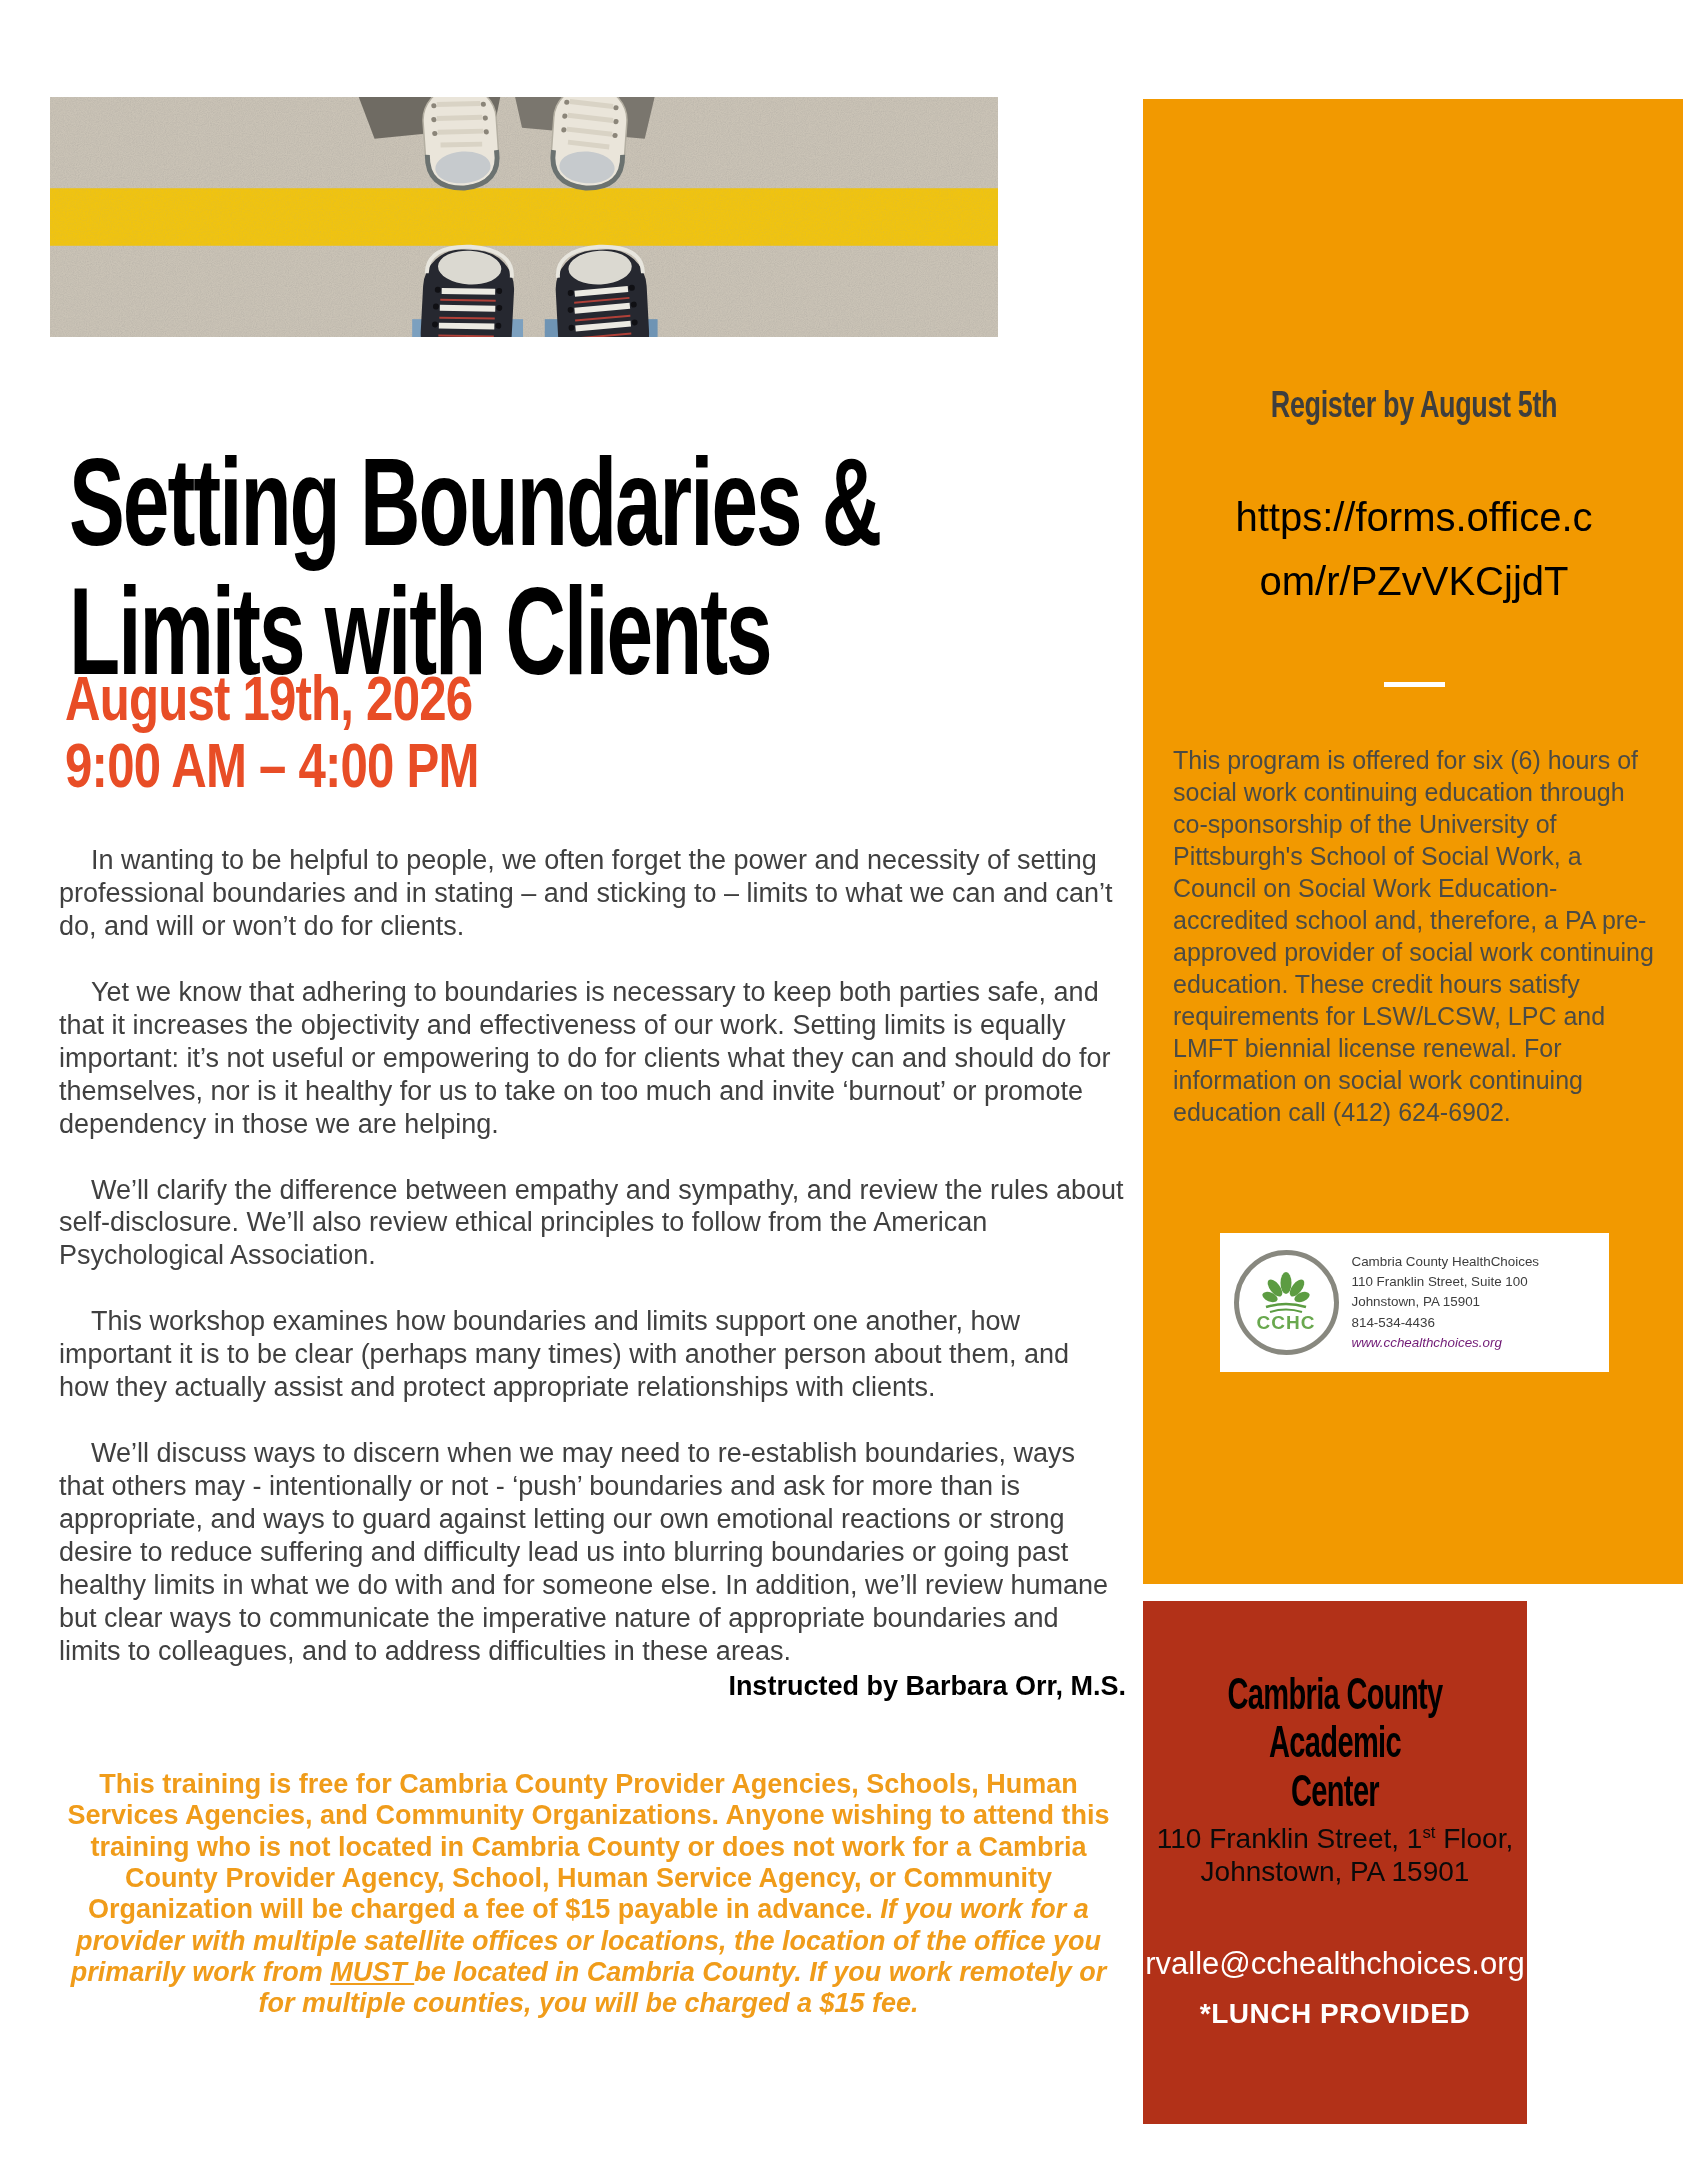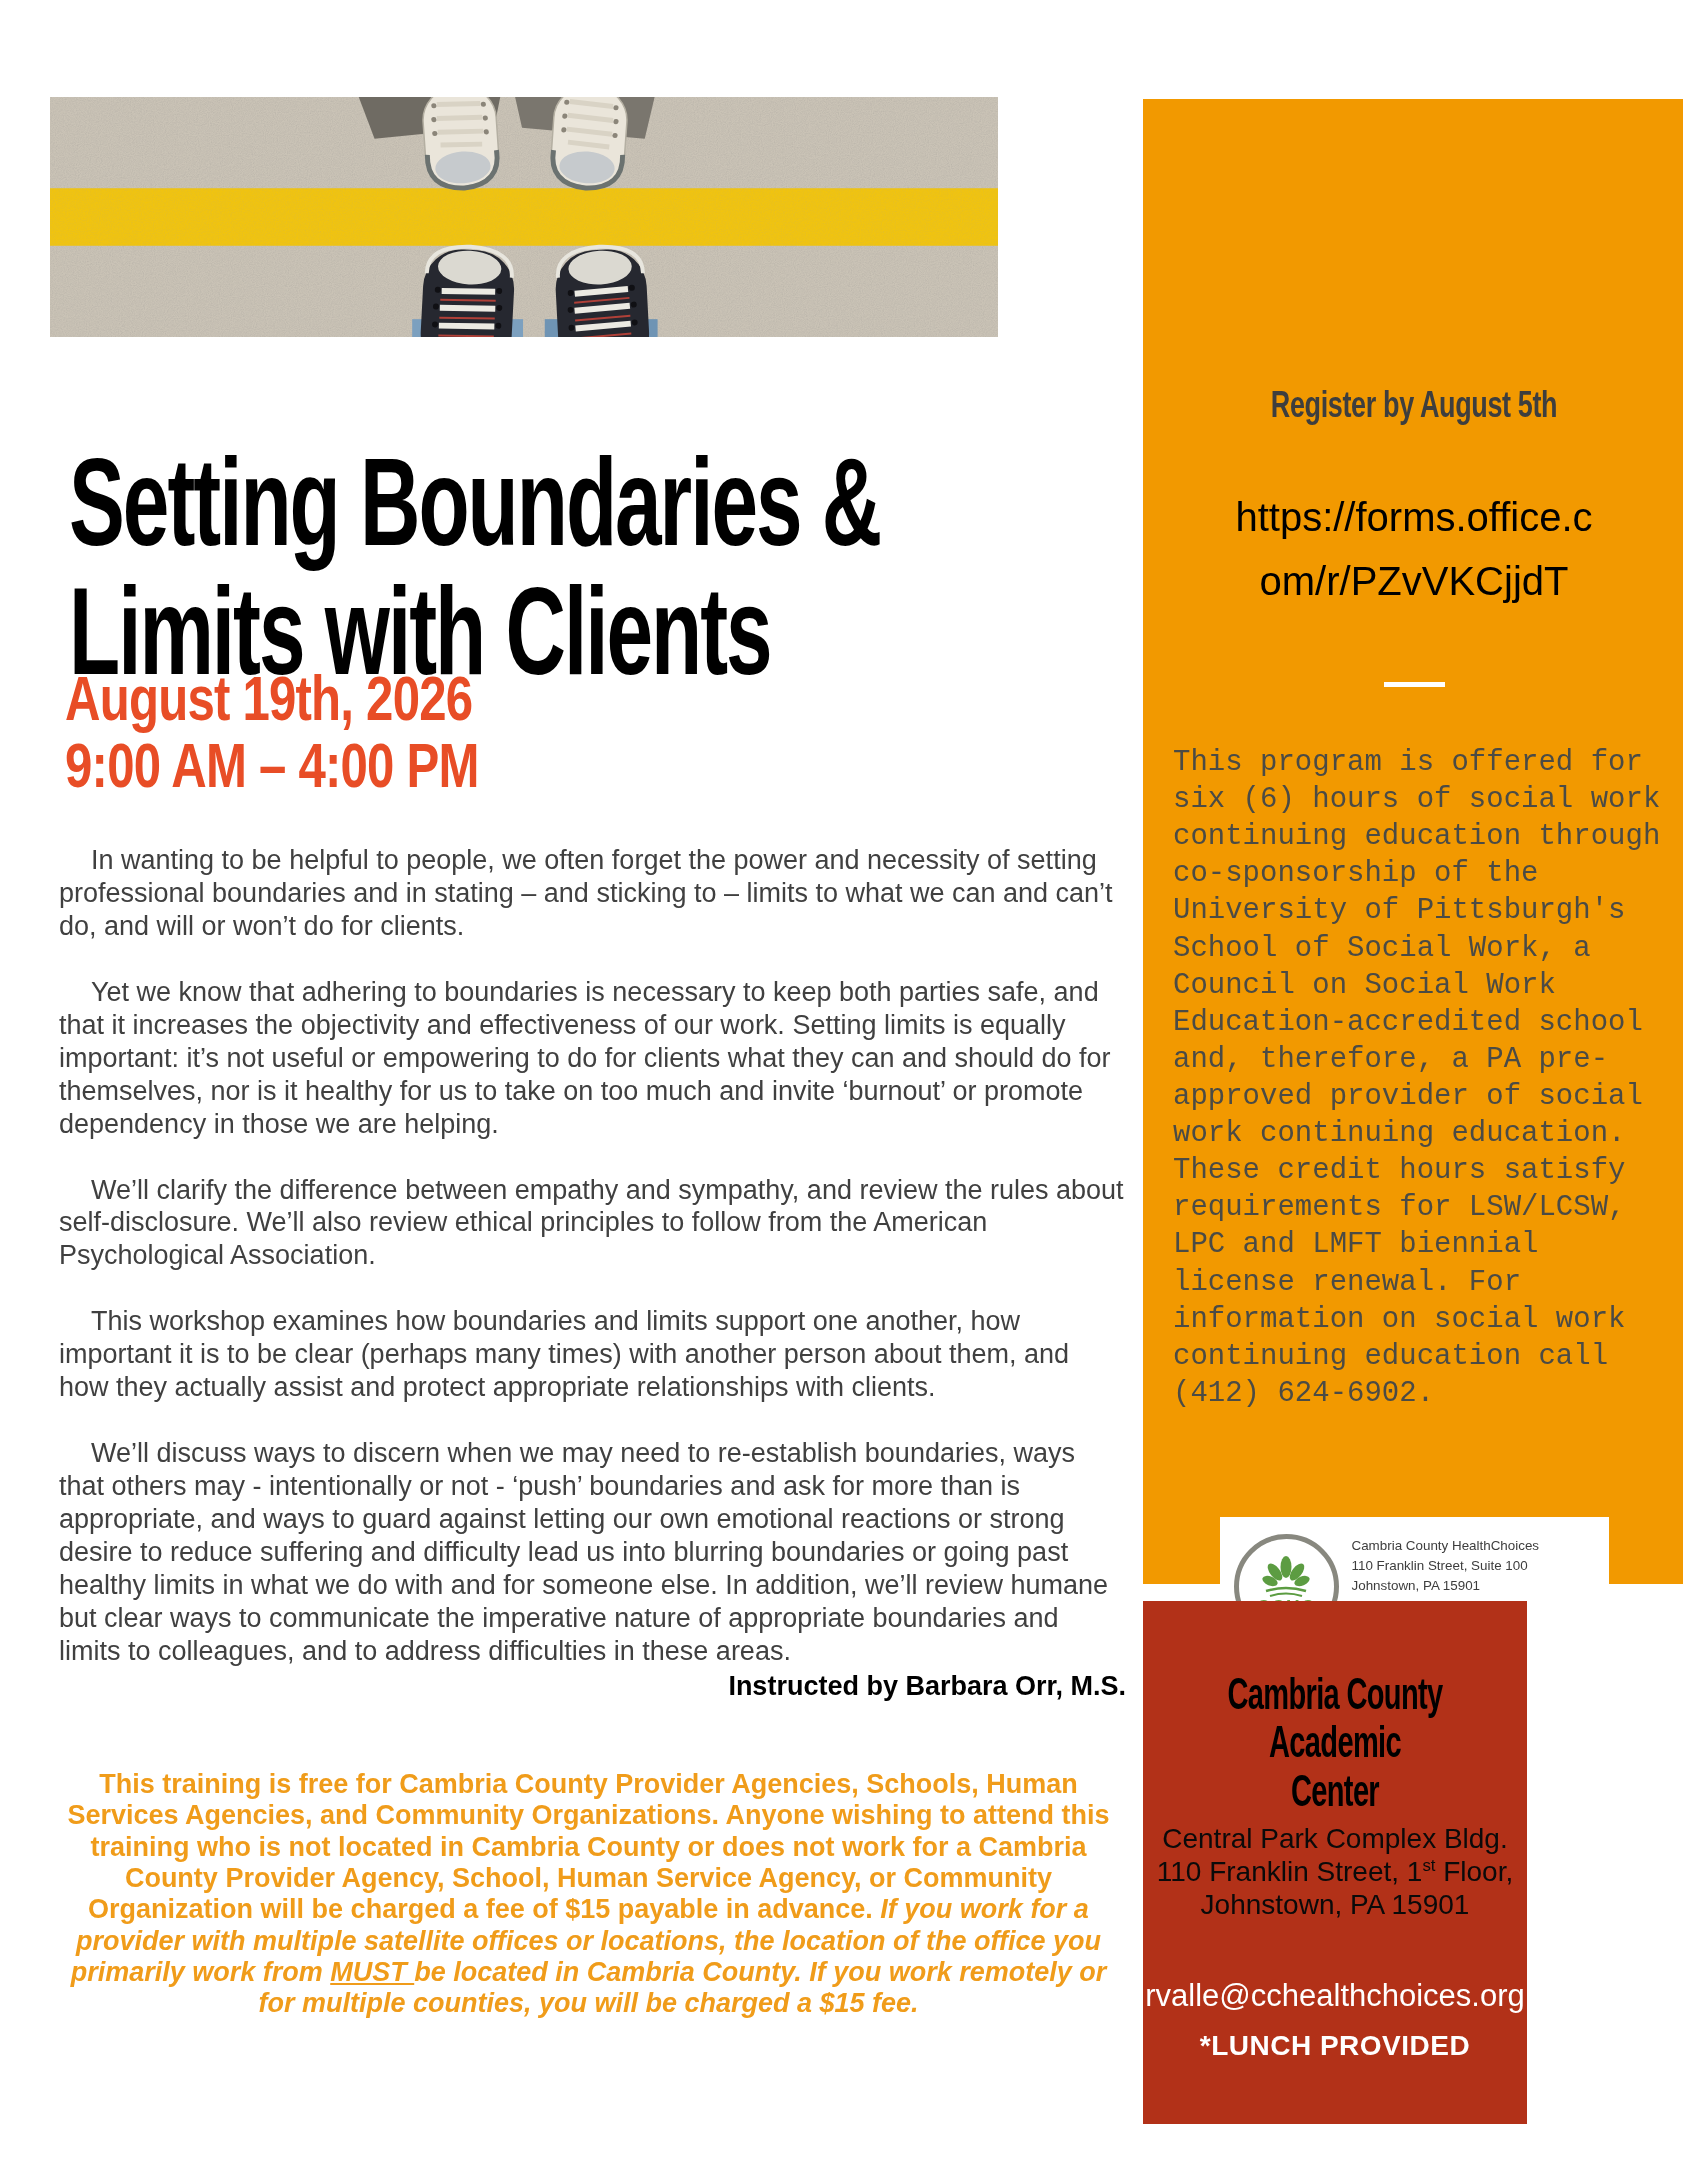--- a/index.html
+++ b/index.html
@@ -31,21 +31,21 @@
   .it{font-style:italic;}
   .must{text-decoration:underline;}
 
   
   .sidebar{position:absolute;left:1143px;top:99px;width:542px;height:1485px;background:#F29900;}
   .register{margin:285px 0 0 0;text-align:center;font-size:36px;font-weight:bold;color:#3E3E3E;
             letter-spacing:-0.5px;transform:scaleX(0.75);transform-origin:50% 0;}
   .url{margin-top:59px;text-align:center;font-size:40px;color:#000;line-height:1.6;
        white-space:pre-line;}
   .divider{width:61px;height:5px;background:#ffffff;margin:69px auto 0 auto;}
-  .program{margin:57px 22px 6px 30px;font-family:Liberation Mono, monospace;font-size:29px;
+  .program{margin:57px 22px 6px 30px;font-family:Liberation Sans, sans-serif;font-size:25px;
            line-height:1.28;color:#4B4B45;}
   .logo-card{margin:105px auto 0 auto;width:389px;height:139px;background:#ffffff;
              display:flex;align-items:center;padding:0 8px;box-sizing:border-box;}
   .logo-circle{flex:none;width:95px;height:95px;border-radius:50%;border:5px solid #88887f;
                background:#fff;display:flex;flex-direction:column;align-items:center;
                justify-content:center;margin-left:6px;}
   .logo-acronym{color:#69a84e;font-weight:bold;font-size:19px;letter-spacing:1px;margin-top:-3px;}
   .logo-text{margin-left:13px;font-size:13.4px;line-height:1.5;color:#3d3d3d;}
   .logo-text .site{color:#701a75;font-style:italic;}
 
@@ -234,21 +234,20 @@
       </div>
     </div>
   </div>
 
   <div class="venue">
     <div class="vtitle">
       <div>Cambria County Academic</div>
       <div>Center</div>
     </div>
     <div class="vaddr">
-      <div>Central Park Complex Bldg.</div>
       <div><span>110 Franklin Street, 1</span><sup>st</sup><span> Floor,</span></div>
       <div>Johnstown, PA 15901</div>
     </div>
     <div class="vemail">rvalle@cchealthchoices.org</div>
     <div class="vlunch">*LUNCH PROVIDED</div>
   </div>
 
 </div>
 
 

